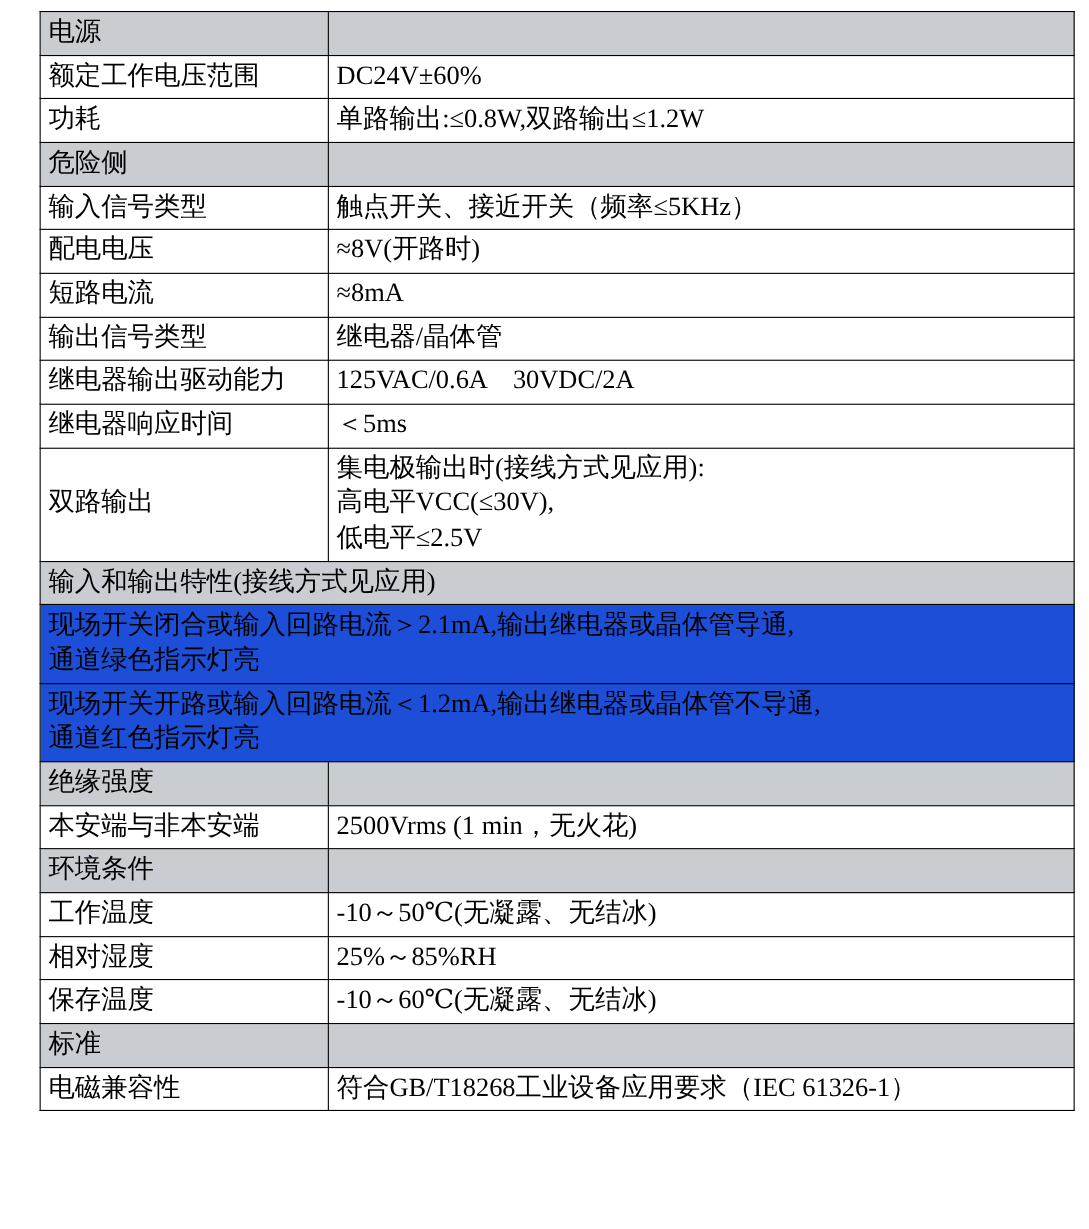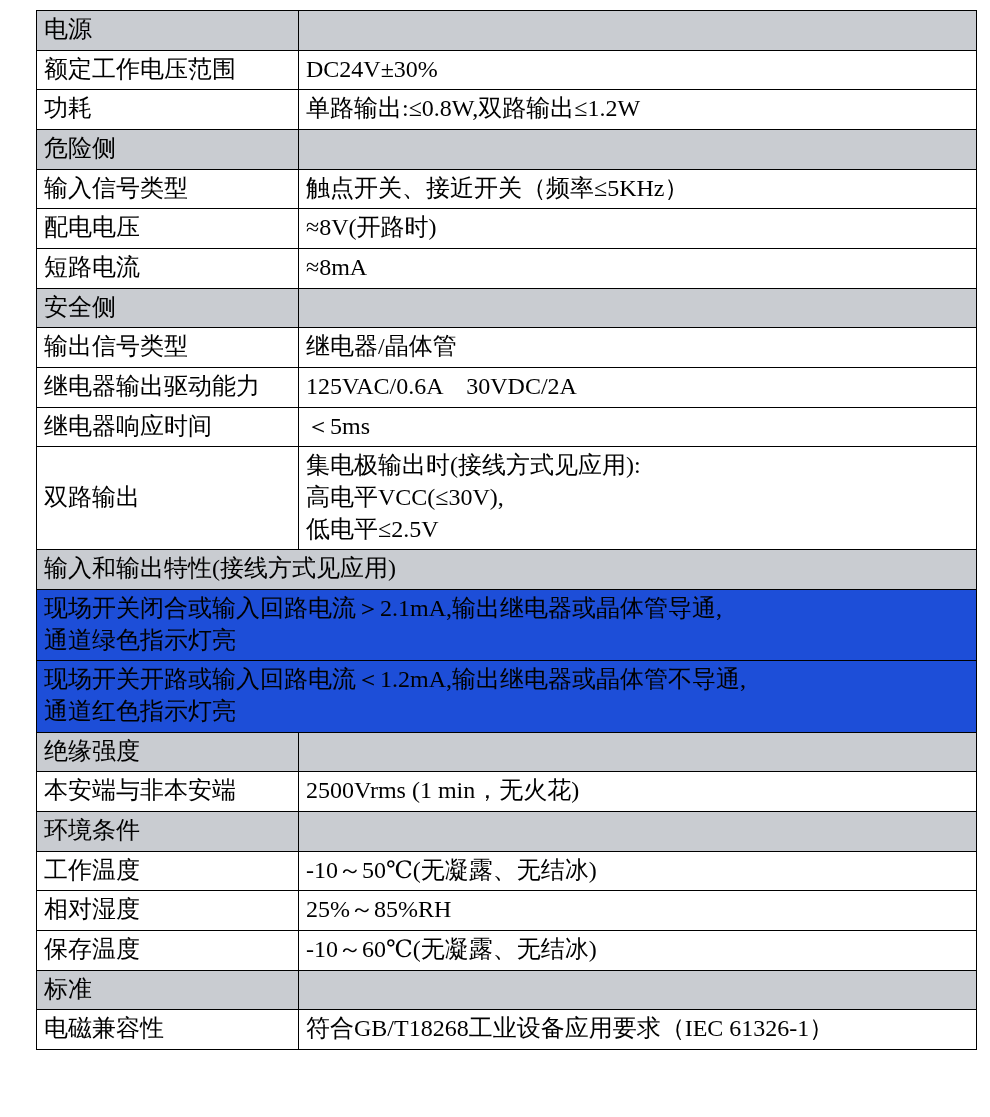--- a/index.html
+++ b/index.html
@@ -63,45 +63,41 @@
         <col class="c1">
         <col class="c2">
       </colgroup>
     <tbody>
         <tr>
           <td class="section">电源</td>
           <td class="section-empty"></td>
         </tr>
         <tr>
           <td class="label">额定工作电压范围</td>
-          <td class="value">DC24V±30%</td>
+          <td class="value">DC24V±60%</td>
         </tr>
         <tr>
           <td class="label">功耗</td>
           <td class="value">单路输出:≤0.8W,双路输出≤1.2W</td>
         </tr>
         <tr>
           <td class="section">危险侧</td>
           <td class="section-empty"></td>
         </tr>
         <tr>
           <td class="label">输入信号类型</td>
           <td class="value">触点开关、接近开关（频率≤5KHz）</td>
         </tr>
         <tr>
           <td class="label">配电电压</td>
           <td class="value">≈8V(开路时)</td>
         </tr>
         <tr>
           <td class="label">短路电流</td>
           <td class="value">≈8mA</td>
-        </tr>
-        <tr>
-          <td class="section">安全侧</td>
-          <td class="section-empty"></td>
         </tr>
         <tr>
           <td class="label">输出信号类型</td>
           <td class="value">继电器/晶体管</td>
         </tr>
         <tr>
           <td class="label">继电器输出驱动能力</td>
           <td class="value">125VAC/0.6A    30VDC/2A</td>
         </tr>
         <tr>

